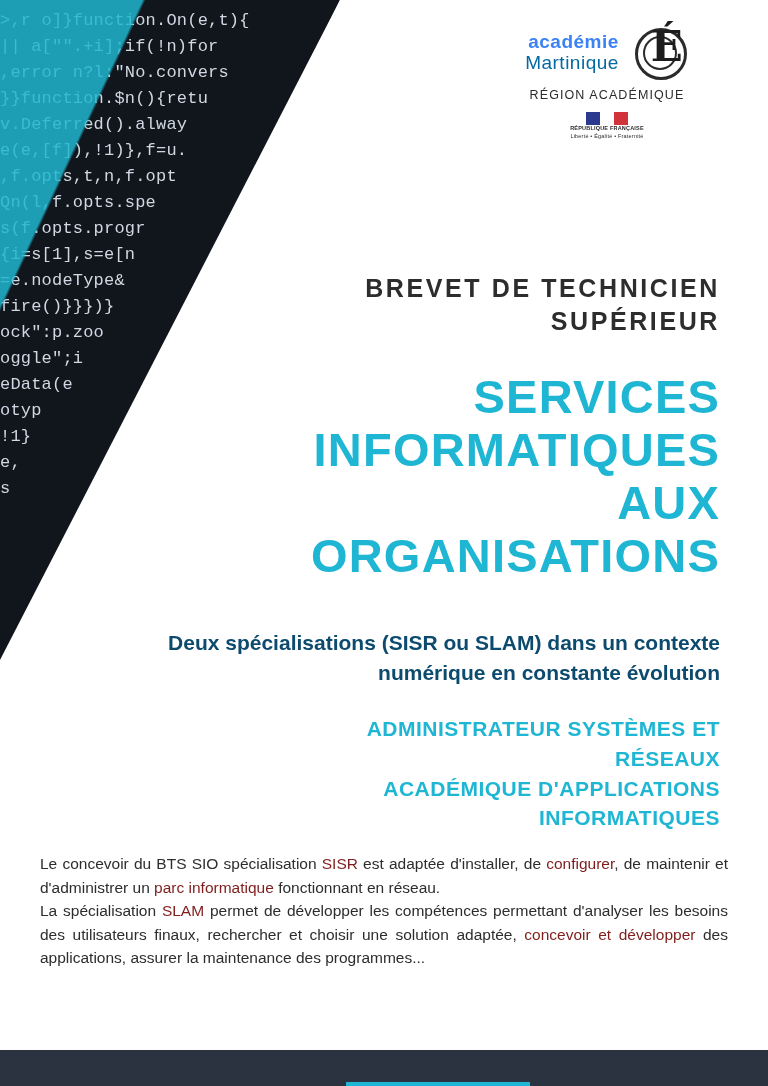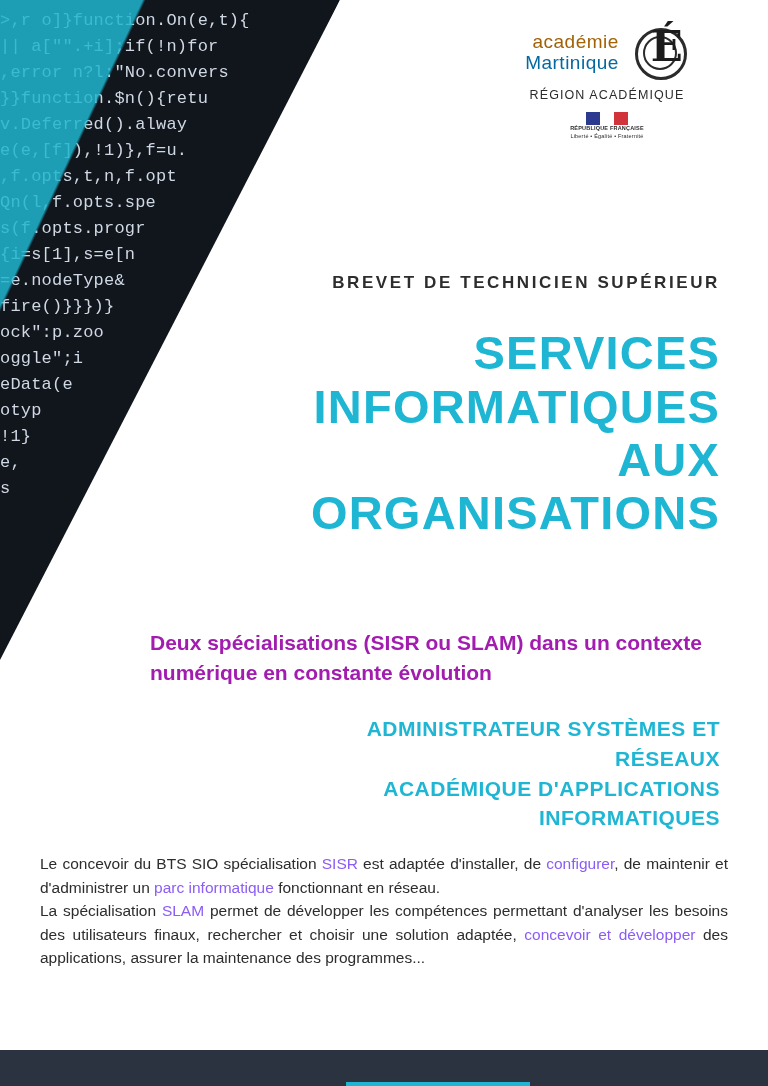--- a/index.html
+++ b/index.html
@@ -80,21 +80,22 @@
     justify-content: center;
     gap: 10px;
   }
   .logo-words {
     text-align: right;
     line-height: 1.12;
   }
   .logo-words .l1 {
     font-size: 19px;
     letter-spacing: .5px;
-    color: #a16207;
+    color: #3b82f6;
+    font-weight: bold;
   }
   .logo-words .l2 {
     font-size: 19px;
     letter-spacing: .5px;
     color: #0369a1;
   }
   .logo-mark {
     position: relative;
     width: 60px;
     height: 60px;
@@ -165,45 +166,45 @@
 
   
   .titles {
     position: absolute;
     right: 48px;
     top: 272px;
     width: 440px;
     text-align: right;
   }
   .kicker {
-    font-size: 17px;
+    font-size: 25px;
     font-weight: bold;
     letter-spacing: 2.6px;
     color: #2d2d2d;
     line-height: 1.32;
   }
   .main-title {
     margin-top: 32px;
     font-size: 47px;
     font-weight: bold;
     letter-spacing: 1.2px;
     line-height: 1.13;
     color: #1fb6d4;
     text-transform: uppercase;
   }
 
   .subtitle {
     position: absolute;
     right: 48px;
     top: 628px;
     width: 570px;
-    text-align: left;
+    text-align: right;
     font-size: 21px;
     font-weight: bold;
-    color: #a21caf;
+    color: #0c4a6e;
     line-height: 1.45;
   }
 
   .specialities {
     position: absolute;
     right: 48px;
     top: 714px;
     width: 460px;
     text-align: right;
     font-size: 21px;
@@ -218,21 +219,21 @@
     position: absolute;
     left: 40px;
     right: 40px;
     top: 852px;
     font-size: 15.5px;
     line-height: 1.52;
     color: #2d2d2d;
     text-align: justify;
   }
   .body-text p { margin: 0; }
-  .body-text .hl { color: #8b5cf6; }
+  .body-text .hl { color: #7f1d1d; }
 
   
   .bottom-bar {
     position: absolute;
     left: 0;
     right: 0;
     bottom: 0;
     height: 36px;
     background: #2b3340;
   }

